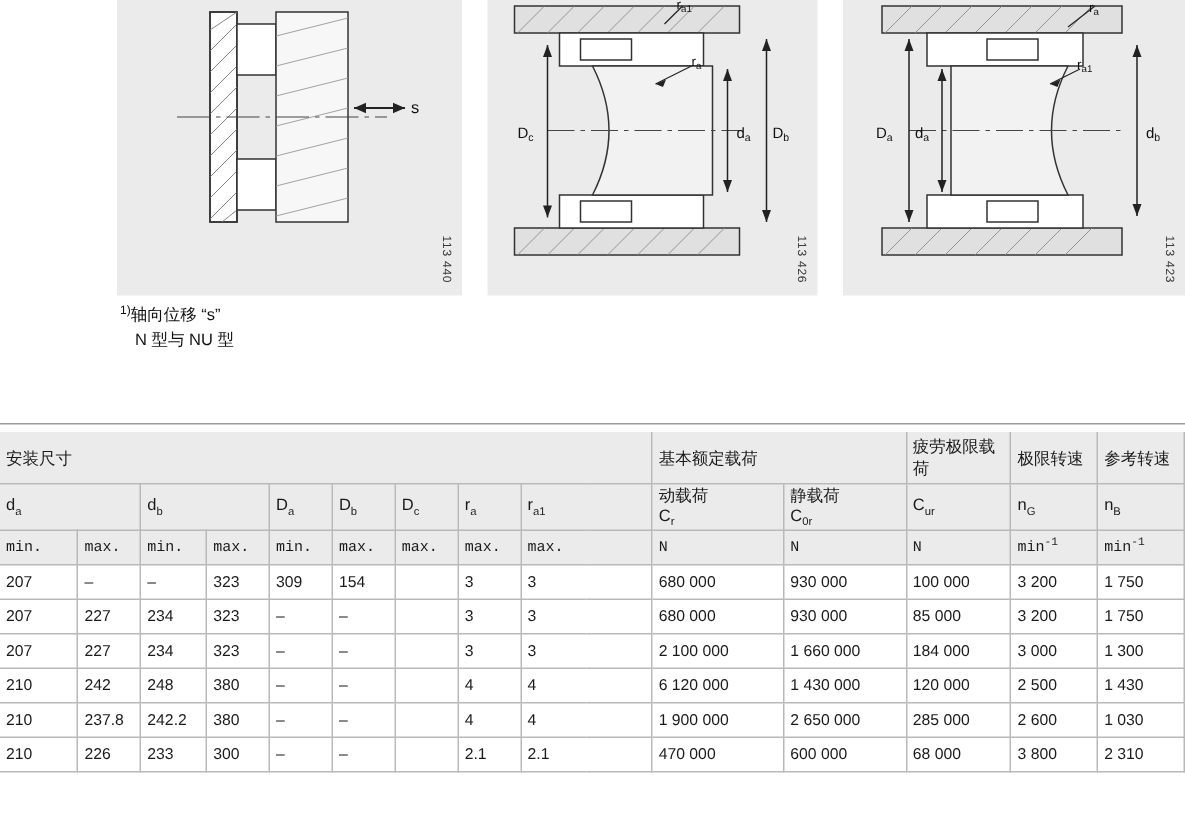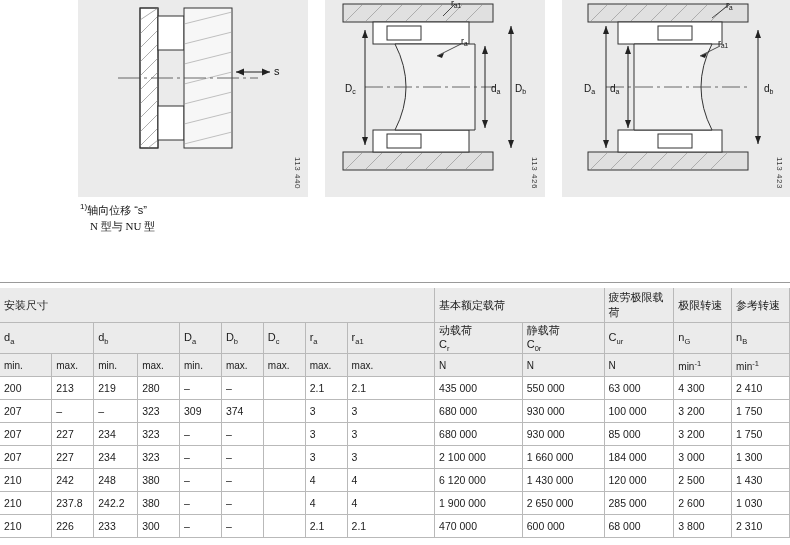--- a/index.html
+++ b/index.html
@@ -67,20 +67,21 @@
   }
   table.spec tr.head-sym td{
     background:#ebebeb;
     height:30px;
     font-size:11px;
   }
   table.spec tr.head-unit td{
     background:#ebebeb;
     height:22px;
     font-size:10px;
+    font-family:Liberation Mono, monospace;
   }
   table.spec tr.data td{
     height:22px;
     font-size:10.5px;
   }
   .nolr{border-right:none;}
   .firstcol{padding-left:14px;}
   sub{font-size:7.5px;}
   sup{font-size:7.5px;}
   .thickline{
@@ -132,21 +133,21 @@
 
         <line x1="158" y1="72" x2="192" y2="72" stroke="#222" stroke-width="1.2"></line>
         <polygon points="158,72 166,68.5 166,75.5" fill="#222"></polygon>
         <polygon points="192,72 184,68.5 184,75.5" fill="#222"></polygon>
         <text x="196" y="75" font-size="11" font-family="Liberation Sans, sans-serif" fill="#111">s</text>
       </svg>
       <div class="fignum" style="right:6px;bottom:8px;">113 440</div>
     </div>
     <div class="figcap">
       <sup>1)</sup><span>轴向位移 “s”</span><br>
-      <span style="padding-left:10px;font-family:Liberation Serif, serif;">N 型与 NU 型</span>
+      <span style="padding-left:10px;">N 型与 NU 型</span>
     </div>
   </div>
 
   <div class="fig fig2">
     <div class="fig-canvas">
       <svg width="220" height="197" viewBox="0 0 220 197">
 
         <rect x="18" y="4" width="150" height="18" fill="#e0e0e0" stroke="#333" stroke-width="1"></rect>
         <rect x="18" y="152" width="150" height="18" fill="#e0e0e0" stroke="#333" stroke-width="1"></rect>
         <g stroke="#8a8a8a" stroke-width="0.6">
@@ -312,43 +313,27 @@
     <td>max.</td>
     <td>max.</td>
     <td colspan="2">max.</td>
     <td>N</td>
     <td>N</td>
     <td>N</td>
     <td><span>min</span><sup>-1</sup></td>
     <td class="nolr"><span>min</span><sup>-1</sup></td>
   </tr>
 
-<tr class="data">
-          <td class="firstcol">200</td>
-          <td>213</td>
-          <td>219</td>
-          <td>280</td>
-          <td>–</td>
-          <td>–</td>
-          <td></td>
-          <td>2.1</td>
-          <td colspan="2">2.1</td>
-          <td class="num">435 000</td>
-          <td class="num">550 000</td>
-          <td class="num">63 000</td>
-          <td class="num">4 300</td>
-          <td class="num nolr">2 410</td>
-        </tr>
         <tr class="data">
           <td class="firstcol">207</td>
           <td>–</td>
           <td>–</td>
           <td>323</td>
           <td>309</td>
-          <td>374</td>
+          <td>154</td>
           <td></td>
           <td>3</td>
           <td colspan="2">3</td>
           <td class="num">680 000</td>
           <td class="num">930 000</td>
           <td class="num">100 000</td>
           <td class="num">3 200</td>
           <td class="num nolr">1 750</td>
         </tr>
         <tr class="data">

